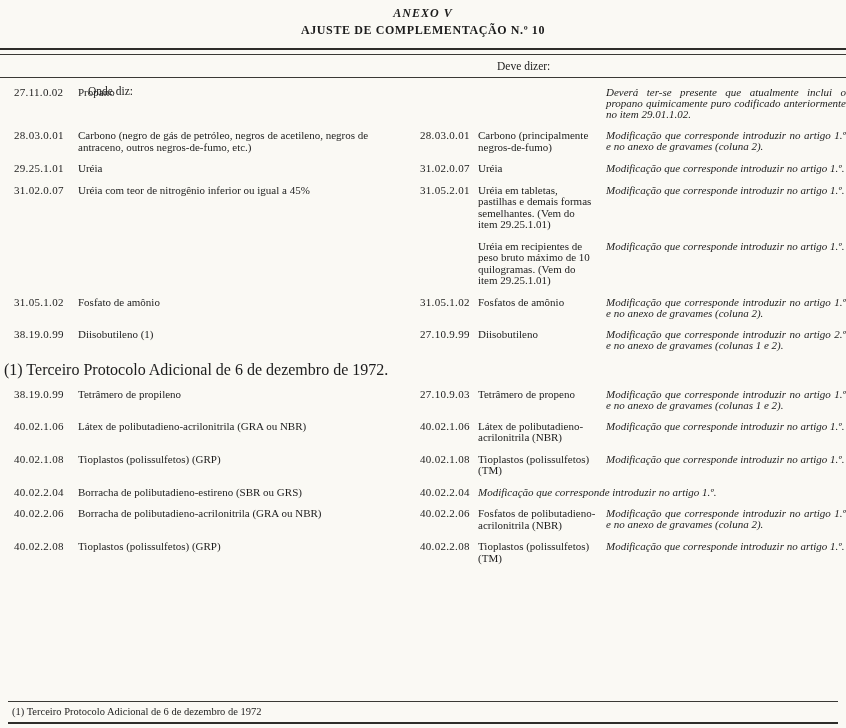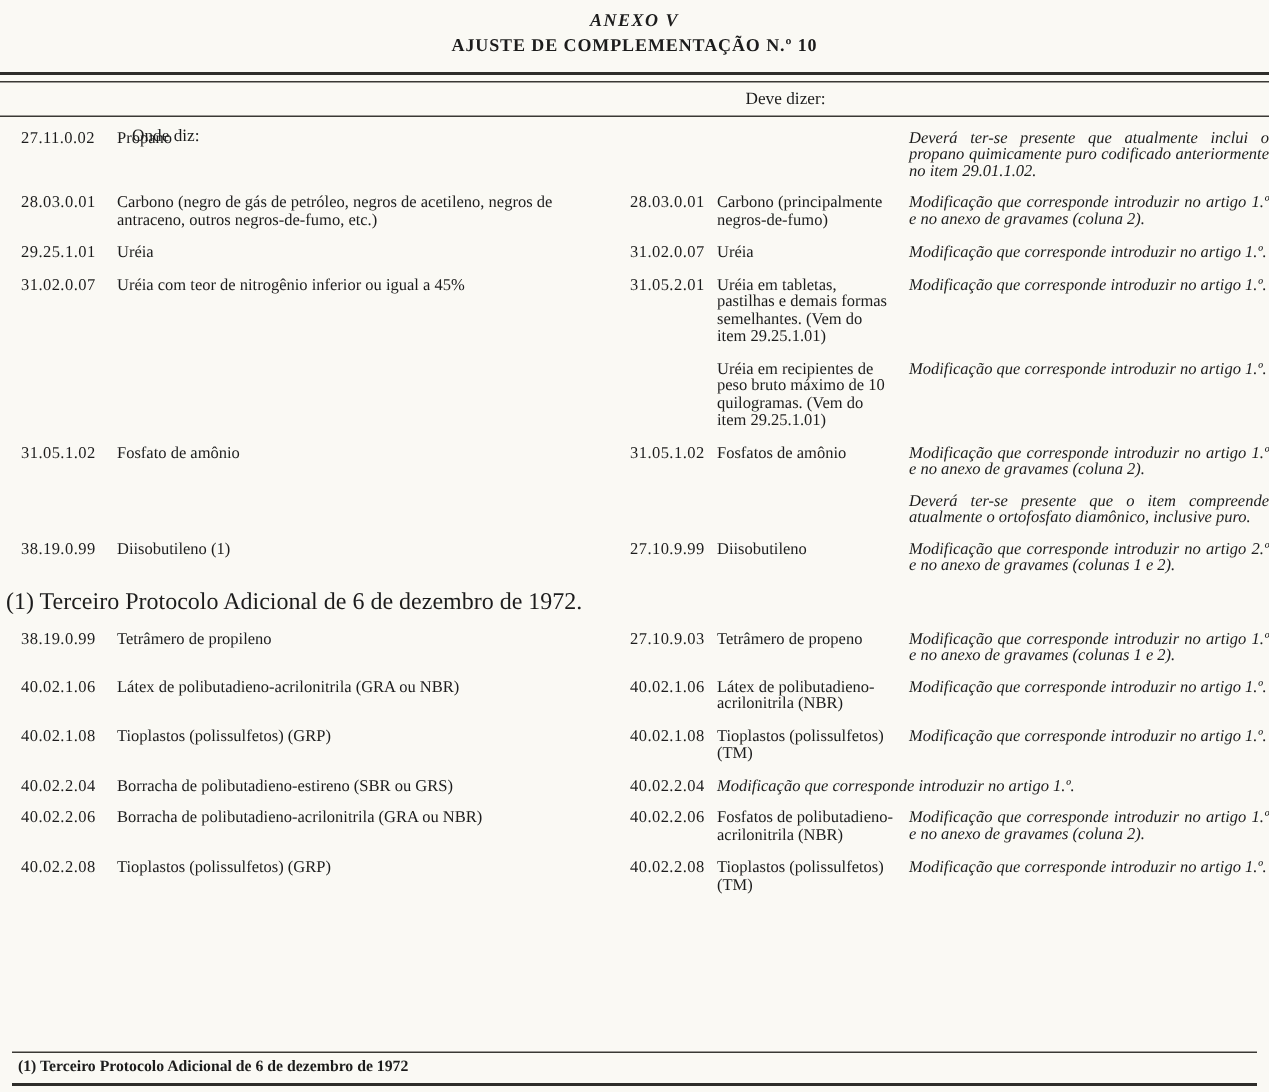--- a/index.html
+++ b/index.html
@@ -20,21 +20,21 @@
   .colheads .rh { position:absolute; left:497px; top:5px; }
   .tbl { padding-top:9px; }
   .row { display:flex; align-items:flex-start; margin-bottom:10px; font-size:11px; line-height:11.5px; }
   .c { box-sizing:border-box; }
   .c.lcode { flex:0 0 64px; margin-left:14px; letter-spacing:0.3px; }
   .c.ldesc { flex:0 0 342px; padding-right:14px; }
   .c.mcode { flex:0 0 58px; letter-spacing:0.3px; }
   .c.mdesc { flex:0 0 128px; padding-right:10px; }
   .c.remark { flex:1 1 auto; text-align:justify; font-size:11px; line-height:11px;font-style:italic; }
   .mid-footnote { font-size:16px; margin:5px 0 10px 4px; }
-  .footer { position:absolute; left:8px; right:8px; bottom:4px;font-weight:bold; }
+  .footer { position:absolute; left:8px; right:8px; bottom:4px; }
   .footer .fn { font-size:10.5px; margin:4px 0 5px 4px; }
 </style>
 </head>
 <body>
 
 <div class="page">
 
   <div class="doc-head">
     <div class="doc-title">ANEXO V</div>
     <div class="doc-subtitle">AJUSTE DE COMPLEMENTAÇÃO N.º 10</div>
@@ -94,27 +94,20 @@
     </div>
 
     <div class="row">
       <div class="c lcode">31.05.1.02</div>
       <div class="c ldesc">Fosfato de amônio</div>
       <div class="c mcode">31.05.1.02</div>
       <div class="c mdesc">Fosfatos de amônio</div>
       <div class="c remark">Modificação que corresponde introduzir no artigo 1.º e no anexo de gravames (coluna 2).</div>
     </div>
 
-    <div class="row">
-      <div class="c lcode"></div>
-      <div class="c ldesc"></div>
-      <div class="c mcode"></div>
-      <div class="c mdesc"></div>
-      <div class="c remark">Deverá ter-se presente que o item compreende atualmente o ortofosfato diamônico, inclusive puro.</div>
-    </div>
 
     <div class="row">
       <div class="c lcode">38.19.0.99</div>
       <div class="c ldesc">Diisobutileno (1)</div>
       <div class="c mcode">27.10.9.99</div>
       <div class="c mdesc">Diisobutileno</div>
       <div class="c remark">Modificação que corresponde introduzir no artigo 2.º e no anexo de gravames (colunas 1 e 2).</div>
     </div>
 
     <div class="mid-footnote">(1) Terceiro Protocolo Adicional de 6 de dezembro de 1972.</div>

